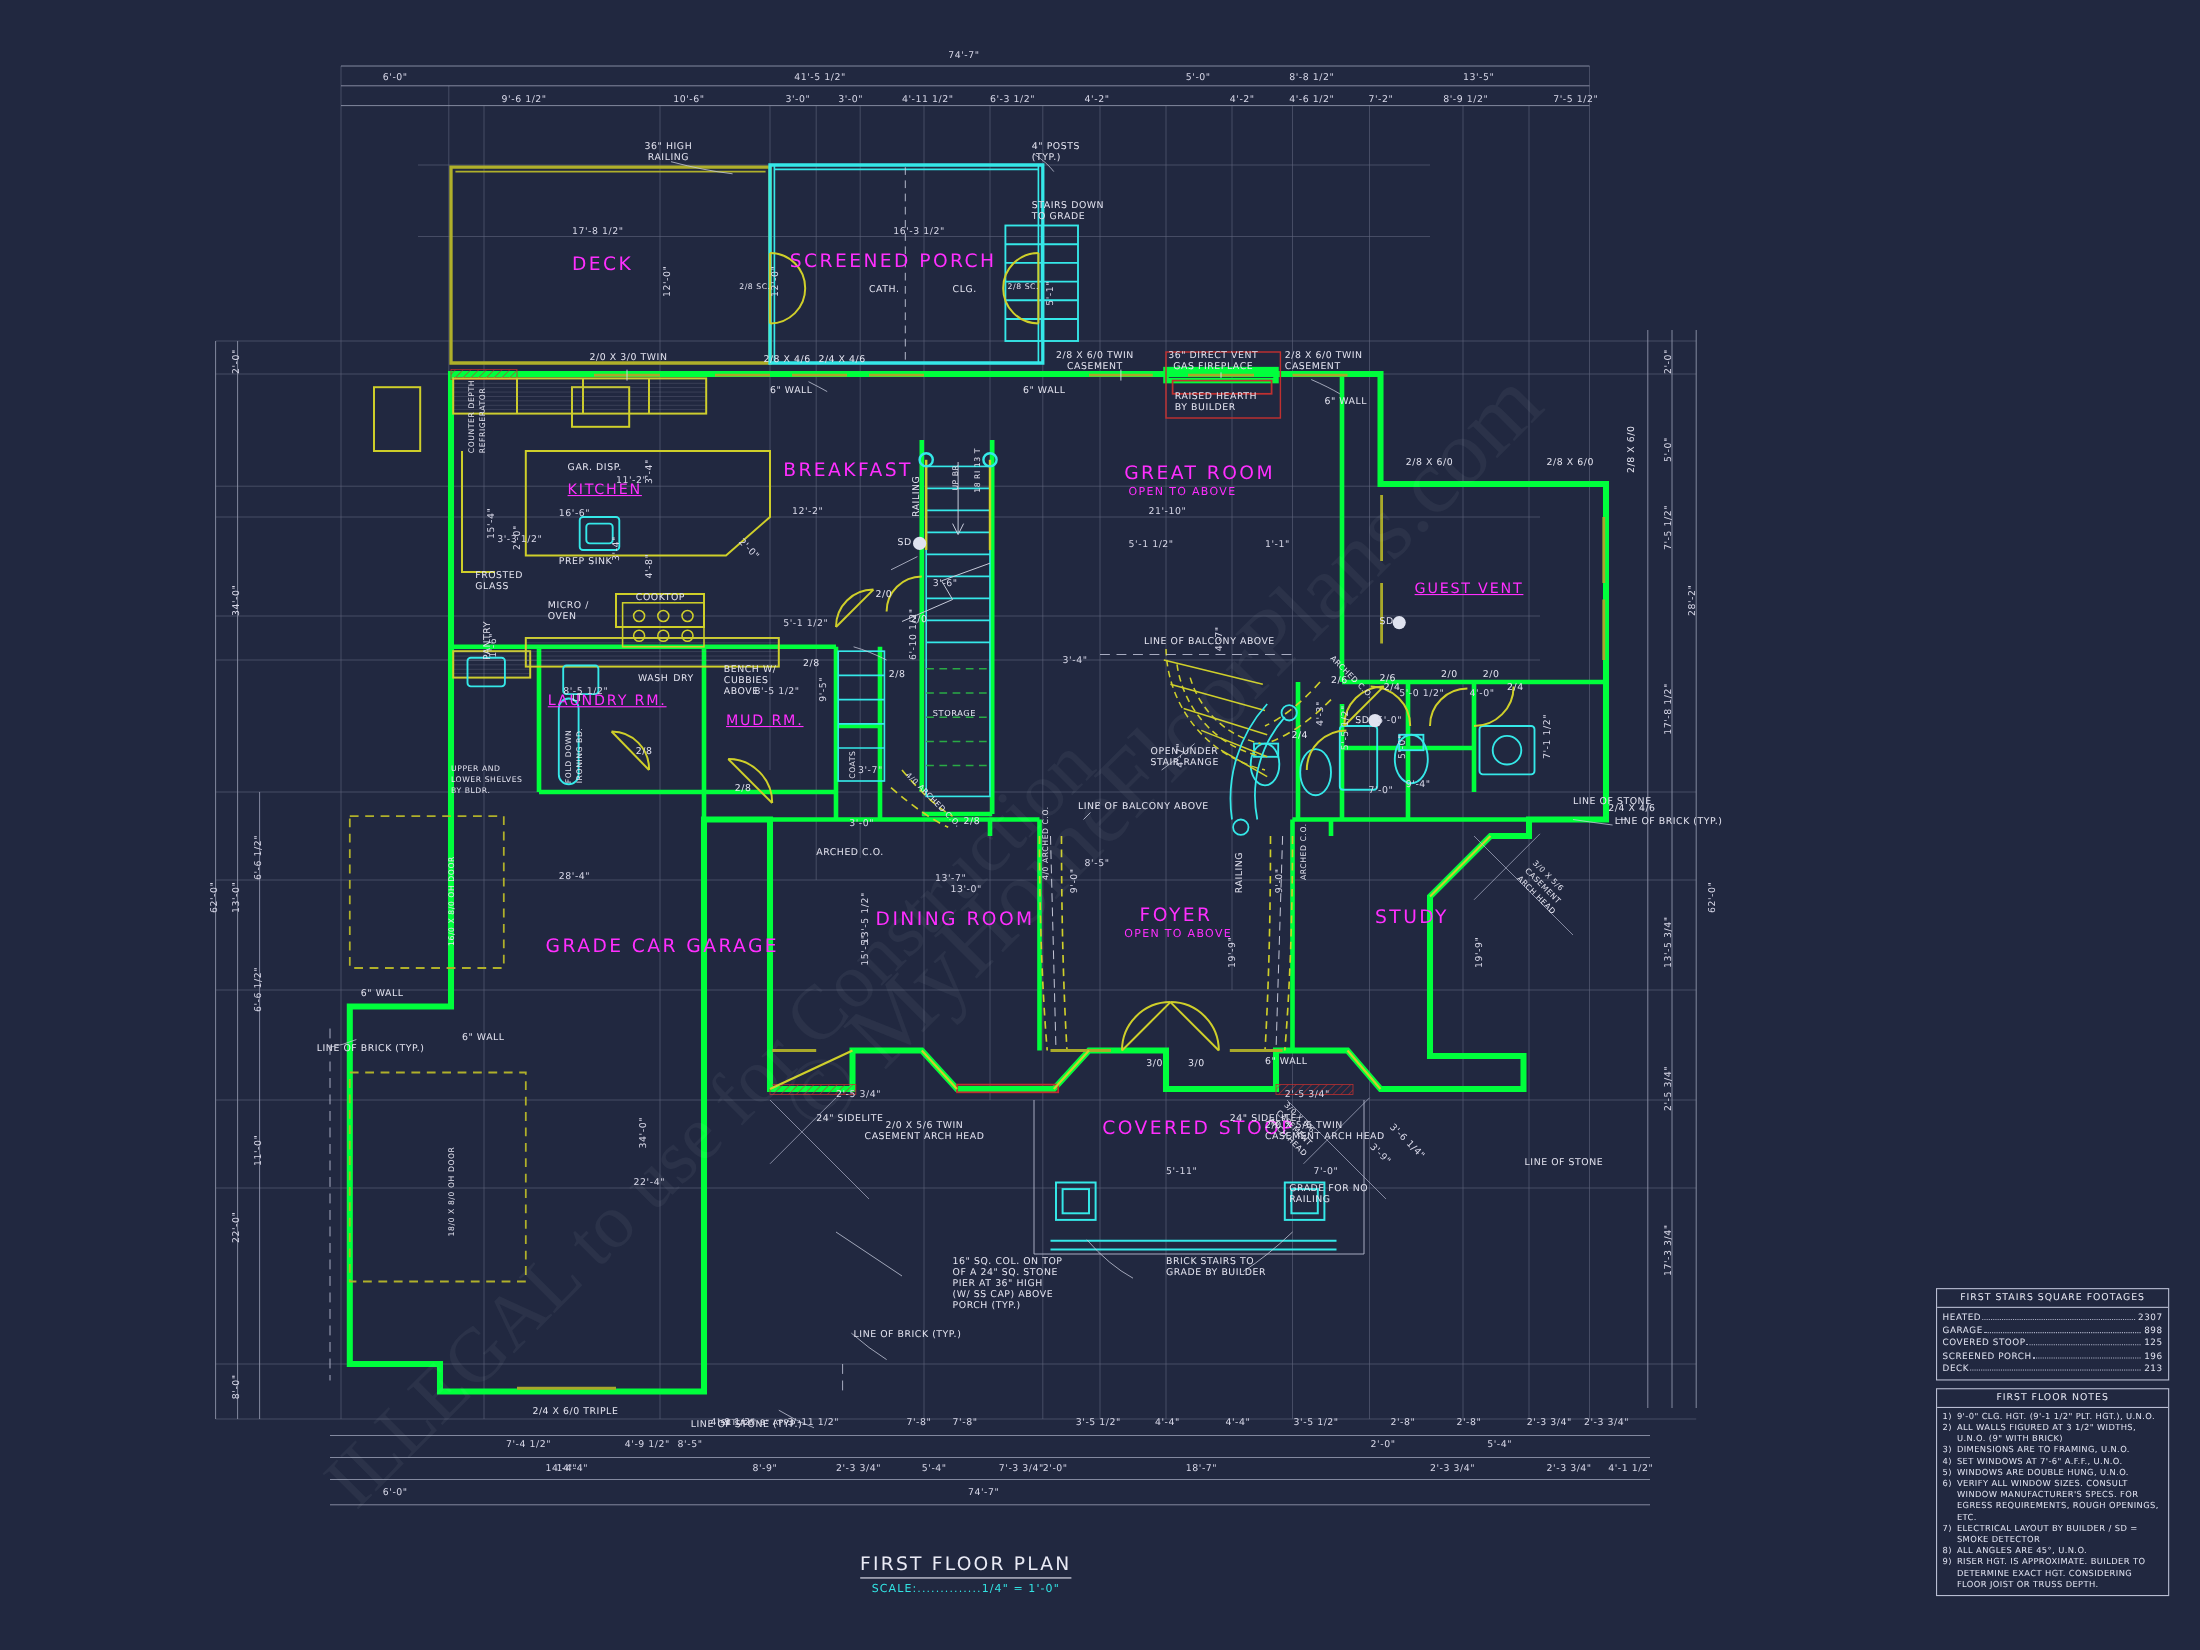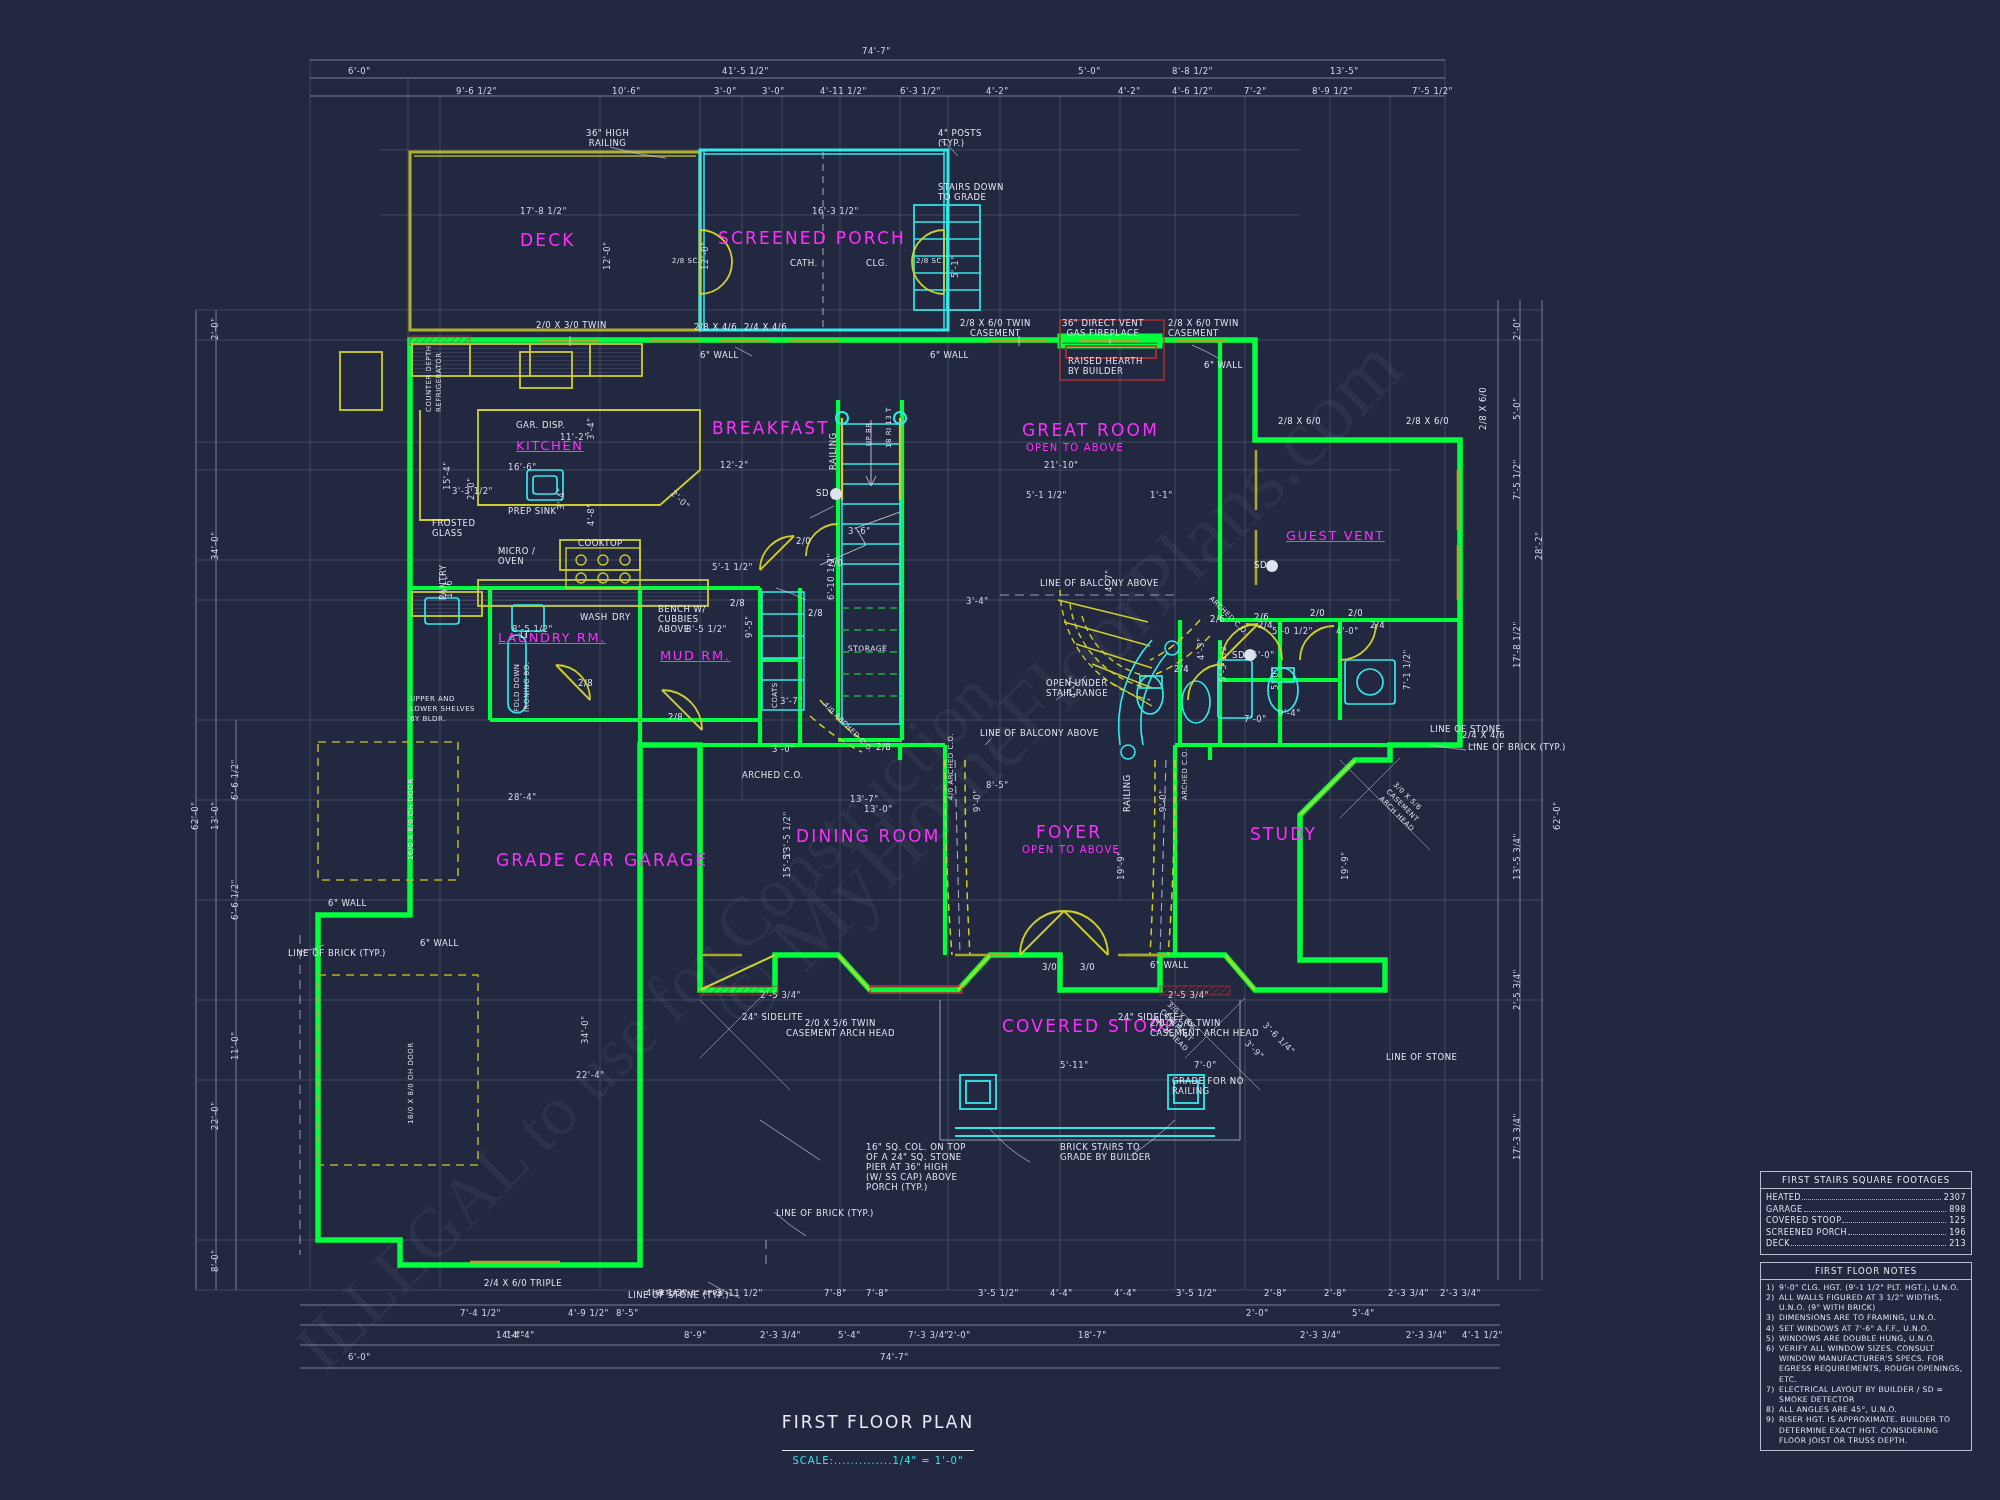--- a/index.html
+++ b/index.html
@@ -60,21 +60,21 @@
   }
   .sf-lead { flex: 1; border-bottom: 1px dotted #aeb2c8; margin: 0 3px 2px 1px; height: 7px; }
   .nt { color: #e0e2f0; font-size: 7.6px; line-height: 10.2px; letter-spacing: .35px; display:flex; }
   .nt-n { width: 13px; flex: 0 0 13px; }
   .nt-t { flex: 1; }
 
   
   #plantitle { position: absolute; left: 748px; top: 1412px; width: 260px; text-align: center; }
   #plantitle .pt-main {
     color: #e9eaf5; font-size: 17px; letter-spacing: 2px;
-    border-bottom: 1.2px solid #e9eaf5; padding-bottom: 18px; display: inline-block;
+    border-bottom: 1.2px solid #e9eaf5; padding-bottom: 2px; display: inline-block;
   }
   #plantitle .pt-scale { color: #32e3e3; font-size: 10px; letter-spacing: 1px; margin-top: 4px; }
 </style>
 </head>
 <body>
 
 <div id="stage">
 
   <svg id="plan" viewBox="0 0 2000 1500">
     <defs>

